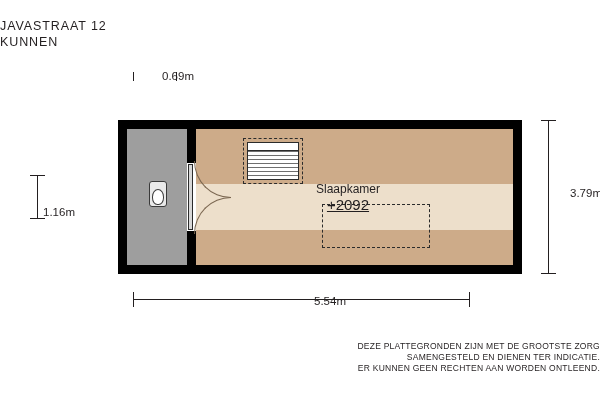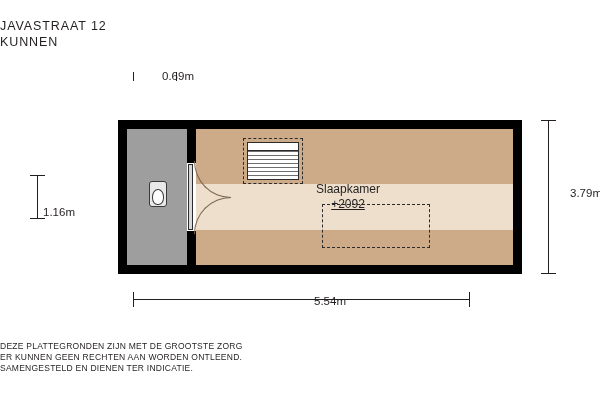--- a/index.html
+++ b/index.html
@@ -229,21 +229,21 @@
     top: 62px;
     width: 120px;
     text-align: center;
     line-height: 15px;
   }
   .room-label .name {
     font-size: 12px;
     color: #231f20;
   }
   .room-label .area {
-    font-size: 12px;
+    font-size: 15px;
     color: #231f20;
     text-decoration: underline;
   }
 
   
   .dim-text {
     position: absolute;
     font-size: 11.5px;
     color: #231f20;
     white-space: nowrap;
@@ -277,21 +277,21 @@
     left: 285px;
     top: 295px;
   }
 
   
   .disclaimer {
     position: absolute;
     left: 0;
     top: 341px;
     width: 600px;
-    text-align: left;
+    text-align: right;
     font-size: 8.5px;
     line-height: 11px;
     letter-spacing: 0.25px;
     color: #231f20;
   }
 </style>
 </head>
 <body>
 
 <div class="page">
@@ -350,17 +350,17 @@
     <div class="dashed-box furn-storage"></div>
 
     <div class="room-label">
       <div class="name">Slaapkamer</div>
       <div class="area">+2092</div>
     </div>
   </div>
 
   <div class="disclaimer">
     <div>DEZE PLATTEGRONDEN ZIJN MET DE GROOTSTE ZORG</div>
+    <div>SAMENGESTELD EN DIENEN TER INDICATIE.</div>
     <div>ER KUNNEN GEEN RECHTEN AAN WORDEN ONTLEEND.</div>
-    <div>SAMENGESTELD EN DIENEN TER INDICATIE.</div>
   </div>
 
 </div>
 
 </body></html>

